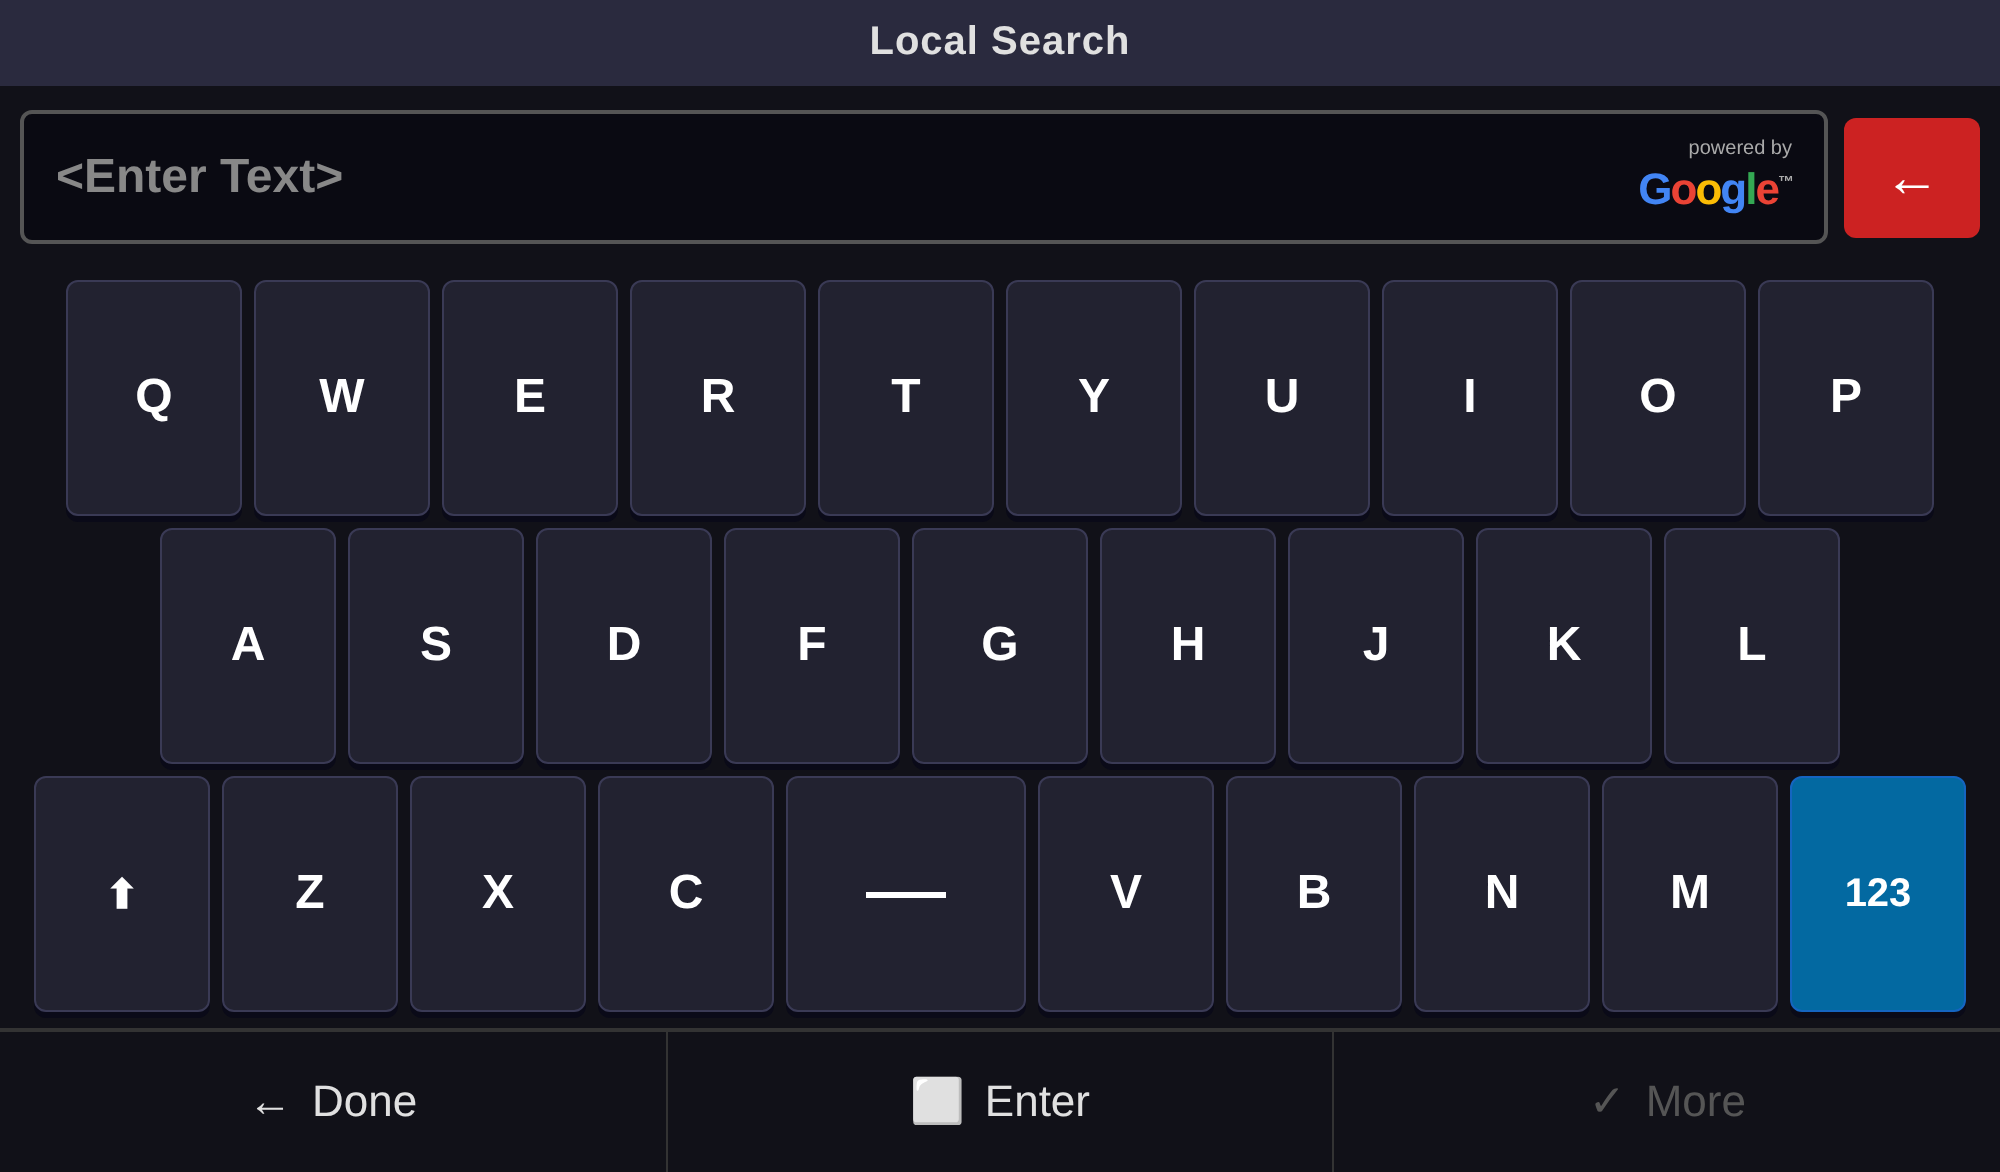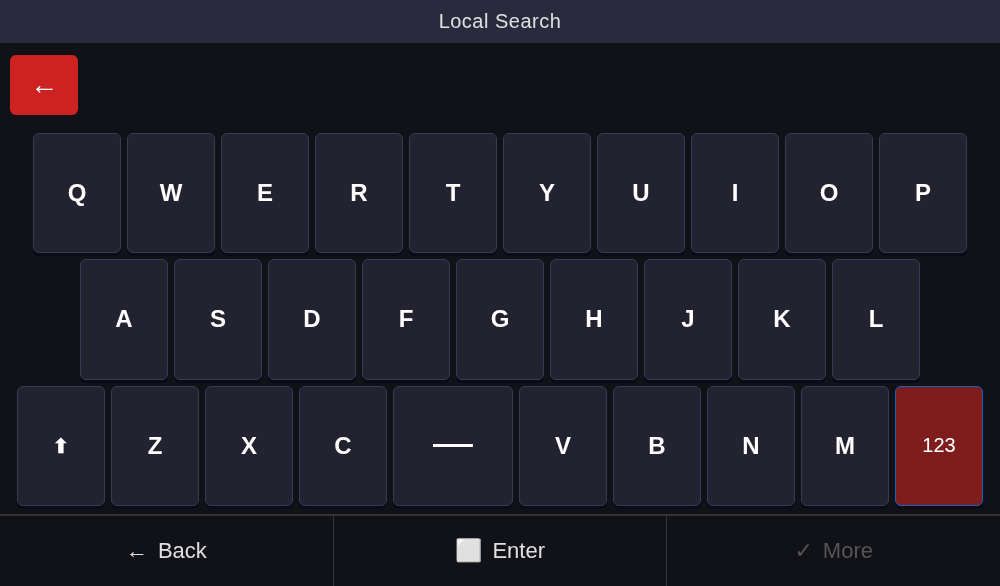--- a/index.html
+++ b/index.html
@@ -13,21 +13,21 @@
       flex-direction: column;
     }
 
     
     #title-bar {
       background: #2a2a3e;
       text-align: center;
       padding: 10px 0;
       color: #e0e0e0;
       font-size: 20px;
-      font-weight: normal;
+      font-weight: bold;
       letter-spacing: 0.5px;
       flex-shrink: 0;
     }
 
     
     #search-area {
       background: #111118;
       padding: 12px 10px;
       display: flex;
       align-items: center;
@@ -137,24 +137,24 @@
 
     .key.shift-key {
       font-size: 20px;
     }
 
     .key.space-key {
       max-width: 110px;
     }
 
     .key.num-key {
-      background: #7f1d1d;
+      background: #0369a1;
       border-color: #1565c0;
       font-size: 20px;
-      font-weight: normal;
+      font-weight: bold;
     }
 
     
     #bottom-bar {
       background: #111118;
       border-top: 2px solid #333;
       display: flex;
       height: 72px;
       flex-shrink: 0;
     }
@@ -190,20 +190,29 @@
     }
   </style>
 </head>
 <body>
 
 <div id="title-bar">
   <span>Local Search</span>
 </div>
 
 <div id="search-area">
+  <div id="search-box">
+    <span id="search-text">&lt;Enter Text&gt;</span>
+    <div id="google-badge">
+      <span id="powered-by-text">powered by</span>
+      <span id="google-logo">
+        <span class="g-blue">G</span><span class="g-red">o</span><span class="g-yellow">o</span><span class="g-blue">g</span><span class="g-green">l</span><span class="g-red">e</span><span id="google-tm">™</span>
+      </span>
+    </div>
+  </div>
   <button id="backspace-btn">
     <span class="arrow">←</span>
   </button>
 </div>
 
 <div id="keyboard-area">
   <div class="key-row" id="row1">
       <button class="key">Q</button>
       <button class="key">W</button>
       <button class="key">E</button>
@@ -240,21 +249,21 @@
       <button class="key">B</button>
       <button class="key">N</button>
       <button class="key">M</button>
       <button class="key num-key">123</button>
     </div>
 </div>
 
 <div id="bottom-bar">
   <button class="bottom-btn">
     <span class="btn-icon">←</span>
-    <span class="btn-label">Back</span>
+    <span class="btn-label">Done</span>
   </button>
   <button class="bottom-btn">
     <span class="btn-icon">⬜</span>
     <span class="btn-label">Enter</span>
   </button>
   <button class="bottom-btn disabled">
     <span class="btn-icon">✓</span>
     <span class="btn-label">More</span>
   </button>
 </div>

